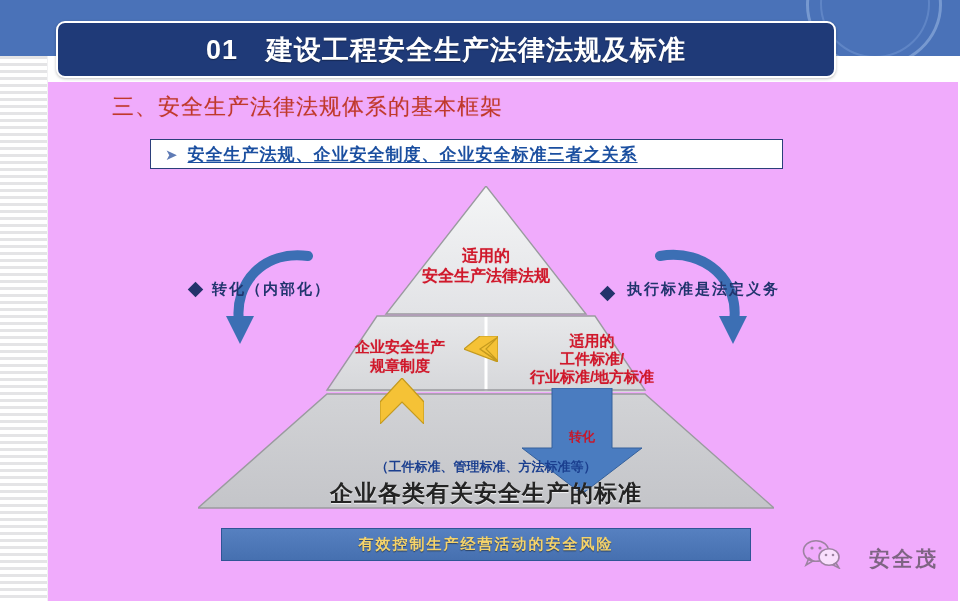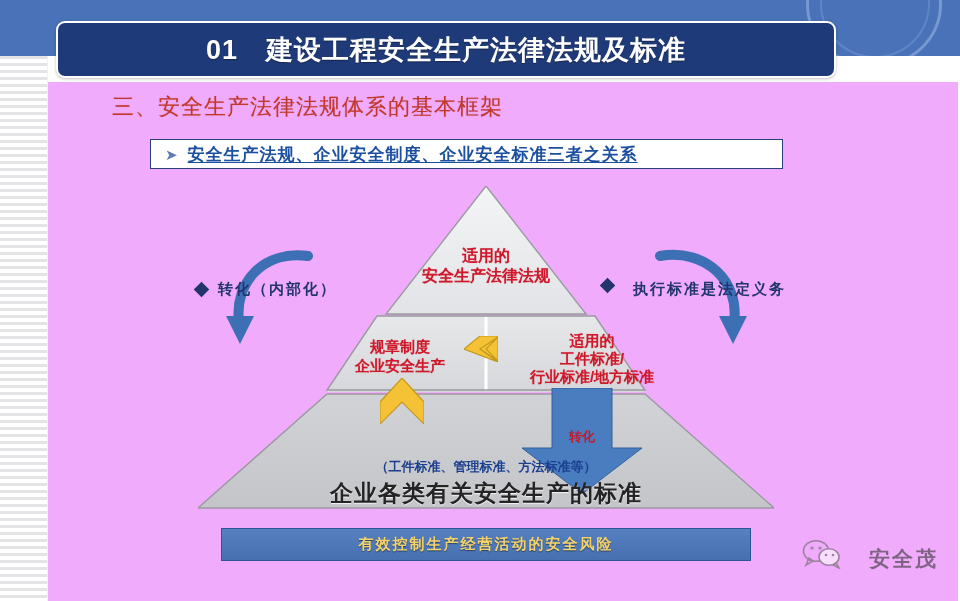--- a/index.html
+++ b/index.html
@@ -176,28 +176,28 @@
   .yellowup{position:absolute;left:182px;top:192px;width:44px;height:46px;}
   
   .yellowleft{position:absolute;left:266px;top:150px;width:34px;height:26px;}
 
   
   .curveL{position:absolute;left:14px;top:56px;width:110px;height:110px;}
   .curveR{position:absolute;left:448px;top:56px;width:120px;height:110px;}
 
   
   .noteL{
-    position:absolute;left:196px;top:280px;z-index:4;
+    position:absolute;left:190px;top:280px;z-index:4;
     display:flex;align-items:center;gap:11px;
     color:#22356e;font-size:15px;font-weight:bold;letter-spacing:2px;
     white-space:nowrap;
   }
   .noteR{
     position:absolute;left:602px;top:280px;z-index:4;
-    display:flex;align-items:flex-start;gap:20px;
+    display:flex;align-items:flex-end;gap:14px;
     color:#22356e;font-size:15px;font-weight:bold;letter-spacing:2px;
     white-space:nowrap;
   }
   .diamond{
     width:11px;height:11px;background:#23336b;transform:rotate(45deg);
     display:inline-block;flex:0 0 auto;
   }
 
   
   .bottombar{
@@ -265,22 +265,22 @@
       <polygon points="179,130 397,130 447,204 129,204" fill="none" stroke="#9a9b9f" stroke-width="1.4"></polygon>
       <polygon points="129,208 447,208 576,322 0,322" fill="none" stroke="#9a9b9f" stroke-width="1.4"></polygon>
     </svg>
 
     <div class="t1-text">
       <div>适用的</div>
       <div>安全生产法律法规</div>
     </div>
 
     <div class="t2-left">
+      <div>企业安全生产</div>
       <div>规章制度</div>
-      <div>企业安全生产</div>
     </div>
 
     <div class="t2-right">
       <div>适用的</div>
       <div>工件标准/</div>
       <div>行业标准/地方标准</div>
     </div>
 
     <div class="bluearrow">
       <svg width="132" height="108" viewBox="0 0 132 108">

